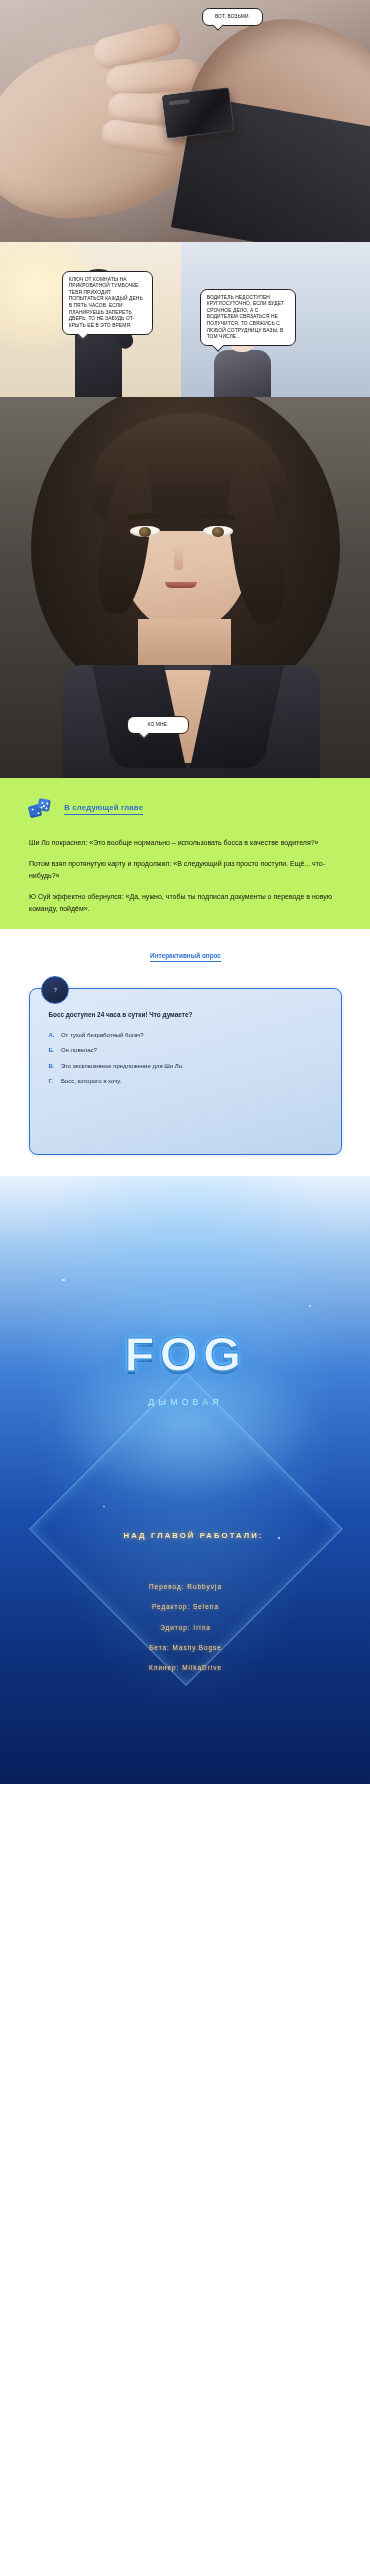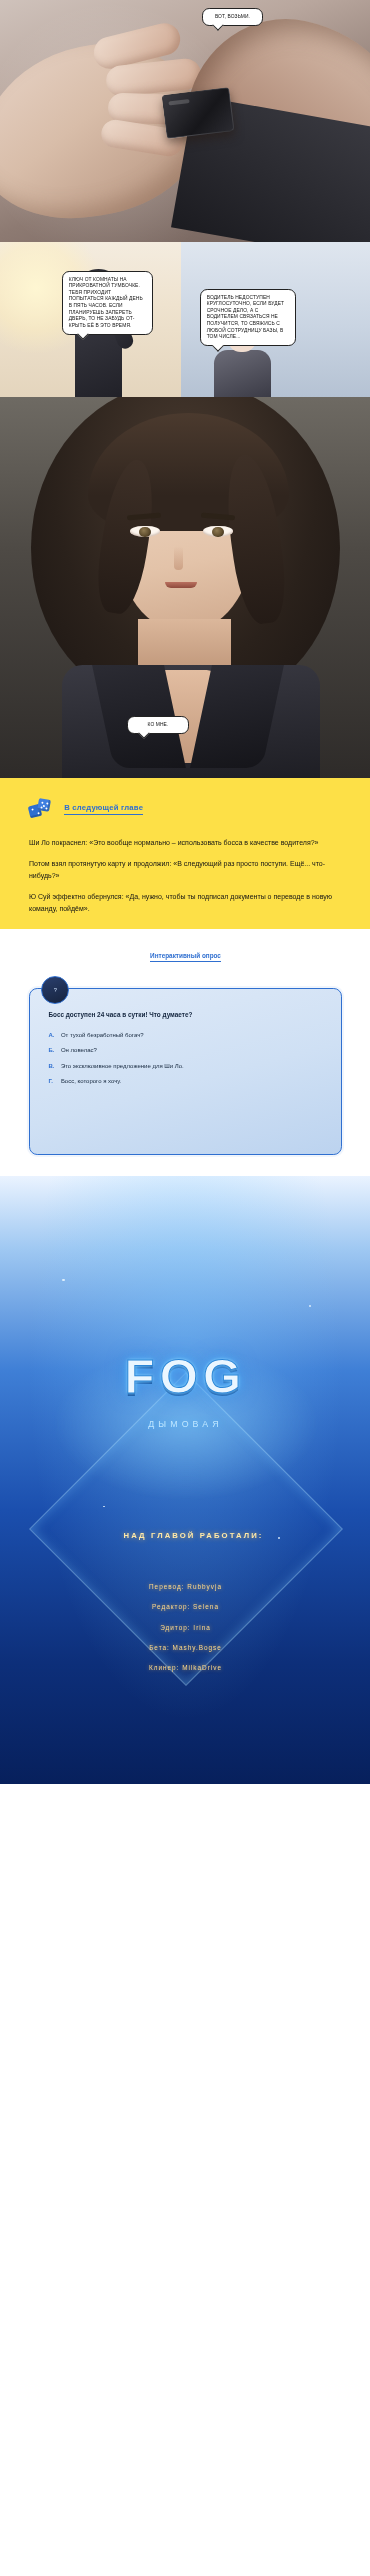--- a/index.html
+++ b/index.html
@@ -221,21 +221,21 @@
   .pt-collar-r { left:201px; transform: skewX(-12deg); border-radius: 0 0 15.5px 0; }
   .pt-chest {
     position:absolute; left:155px; top:273px; width:62px; height:93px;
     background: linear-gradient(180deg,#e2bda1,#c39a7d);
     border-radius: 10.3px;
   }
   .b4 { left: 127px; top: 319px; width: 62px; text-align:center; }
   .b4 .tail { left: 12.4px; bottom:-4.6px; }
 
   
-  .next-sec { position:relative; width:371px; padding: 20.6px 29px 5.2px; background:#fde047; }
+  .next-sec { position:relative; width:371px; padding: 20.6px 29px 5.2px; background:#bef264; }
   .next-head { display:flex; align-items:center; gap:5.2px; margin-bottom: 17.5px; }
   .dice-icon { position:relative; width:30px; height:20.6px; flex:0 0 auto; }
   .dice {
     position:absolute; width:12.4px; height:12.4px; background:#2f6fd0;
     border-radius:2.1px; box-shadow: inset -2.1px -2.1px 0 rgba(0,0,0,0.18);
   }
   .dice.a { left:0; top:6.2px; transform: rotate(-14deg); }
   .dice.b { left:9.3px; top:0; transform: rotate(10deg); background:#3f7fe0; }
   .dice .pip { position:absolute; width:2.1px; height:2.1px; background:#fff; border-radius:50%; }
   .next-title {
@@ -284,21 +284,21 @@
       linear-gradient(to bottom, rgba(255,255,255,0.10) 0.5px, transparent 0.5px);
     background-size: 31px 31px;
   }
   .fog-halo {
     position:absolute; left:50%; top:170px; transform: translateX(-50%);
     width:268px; height:155px;
     background: radial-gradient(ellipse, rgba(150,220,255,0.45), rgba(150,220,255,0) 70%);
     filter: blur(1px);
   }
   .fog-logo {
-    position:absolute; left:0; right:0; top: 172px; text-align:center;
+    position:absolute; left:0; right:0; top: 150px; text-align:center;
   }
   .fog-word {
     font-family: "Liberation Sans", sans-serif;
     font-weight: bold;
     font-size: 49px;
     letter-spacing: 5.2px;
     color: #eaf6ff;
     text-shadow:
       0 0 3.1px #9fe2ff,
       0 0 9.3px #56b8ff,

